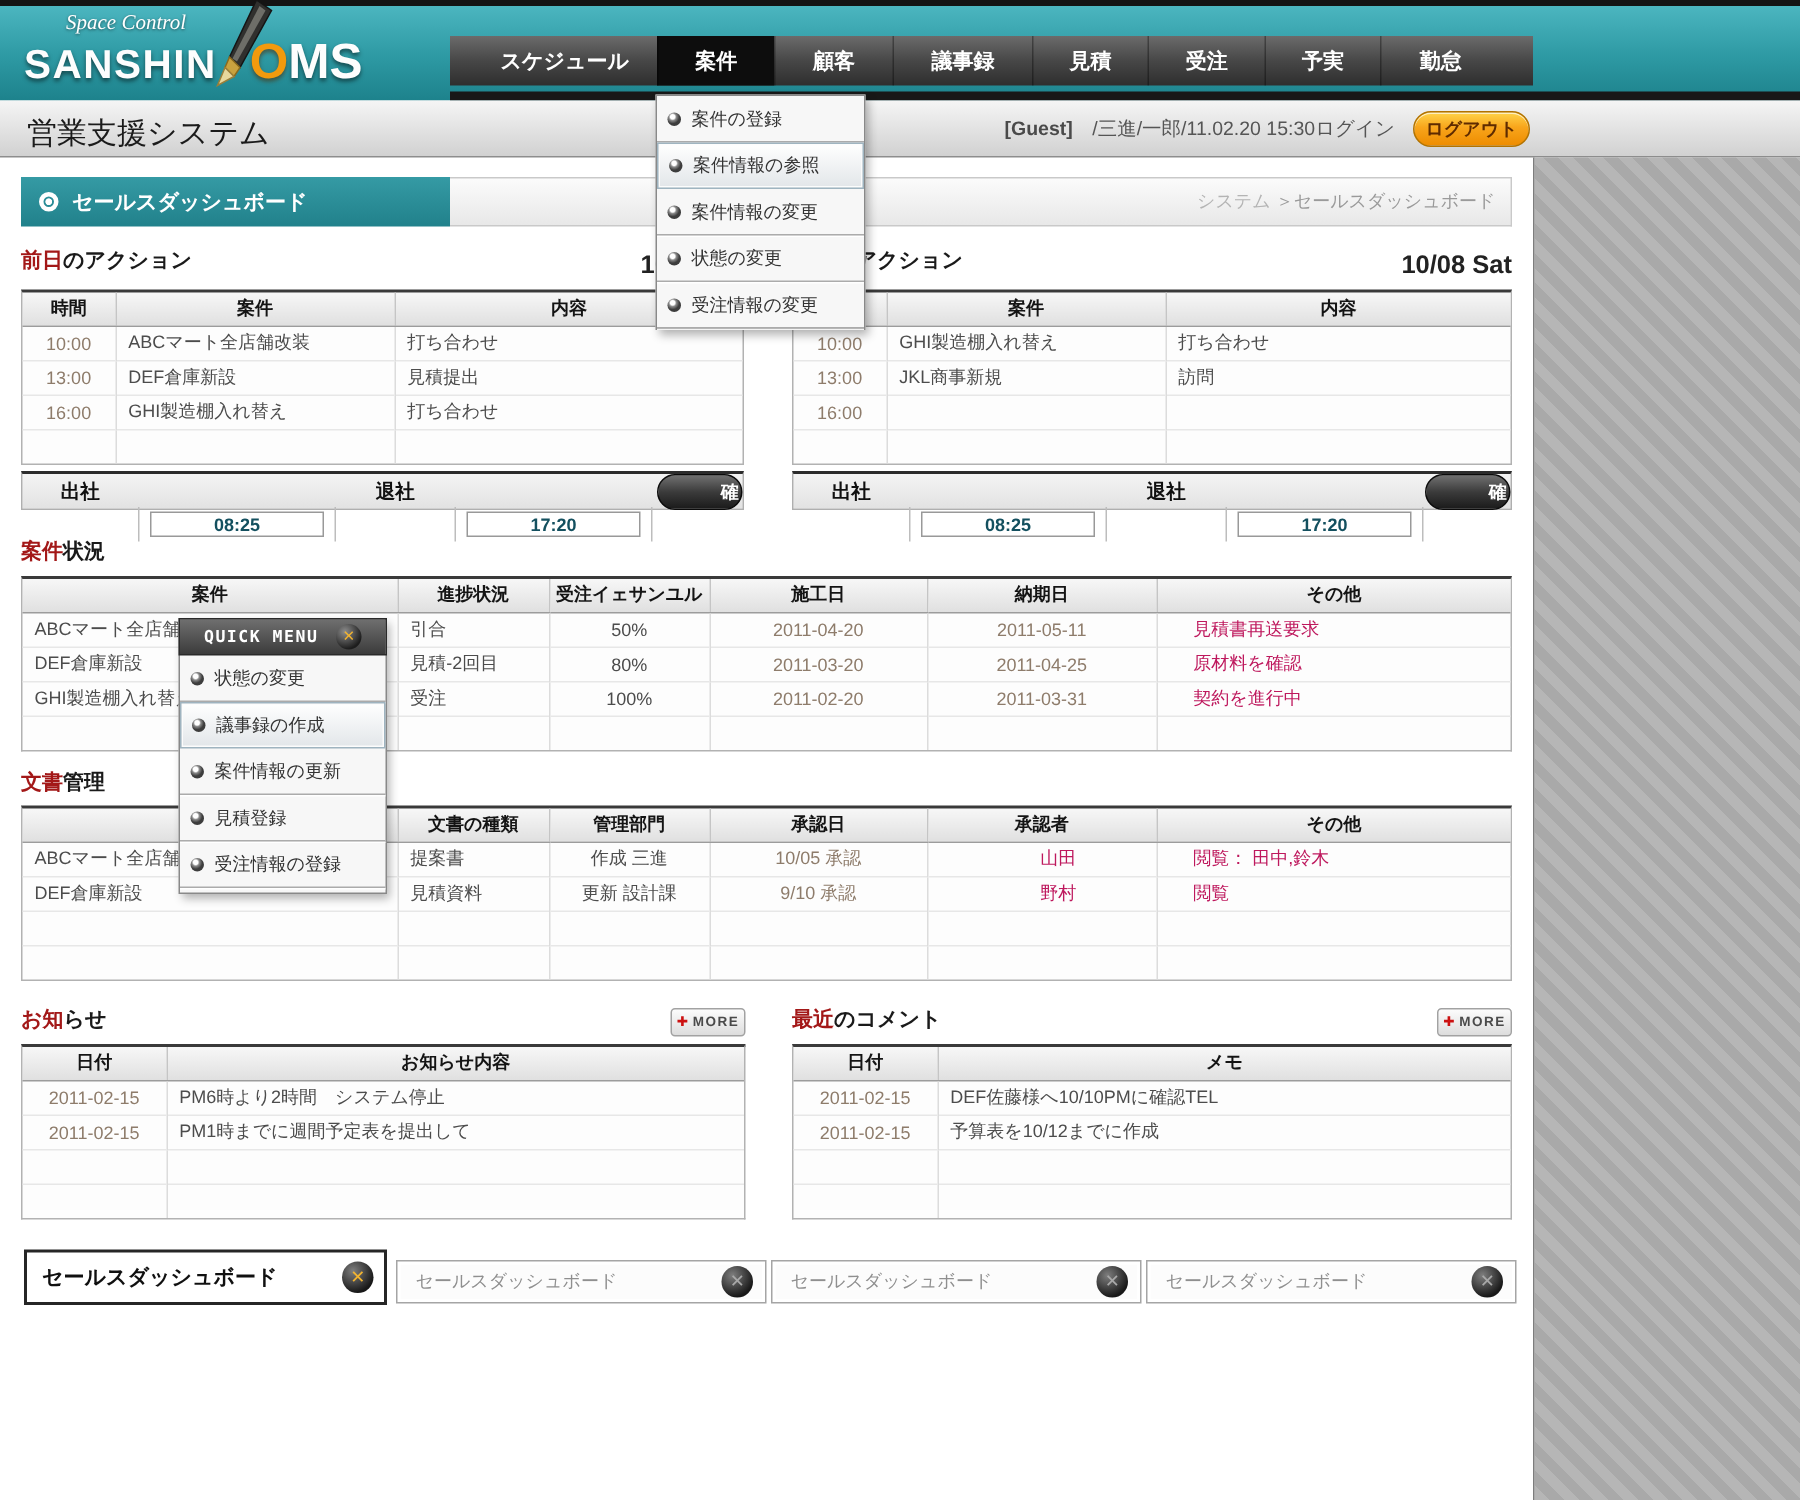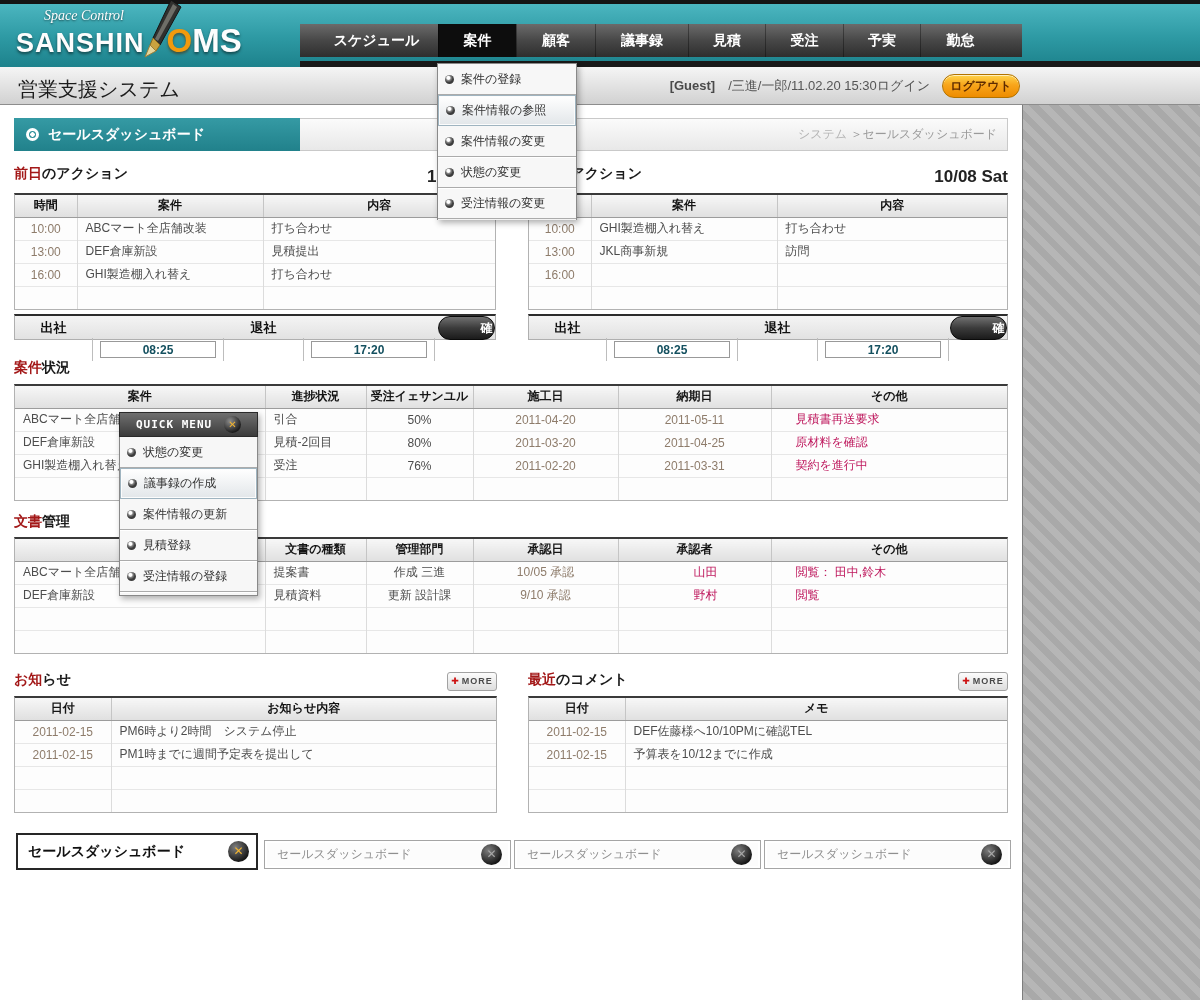--- a/index.html
+++ b/index.html
@@ -331,21 +331,21 @@
         <td>DEF倉庫新設</td>
         <td>見積-2回目</td>
         <td class="c">80%</td>
         <td class="c tnum">2011-03-20</td>
         <td class="c tnum">2011-04-25</td>
         <td class="note">原材料を確認</td>
       </tr>
       <tr>
         <td>GHI製造棚入れ替え</td>
         <td>受注</td>
-        <td class="c">76%</td>
+        <td class="c">100%</td>
         <td class="c tnum">2011-02-20</td>
         <td class="c tnum">2011-03-31</td>
         <td class="note">契約を進行中</td>
       </tr>
       <tr>
         <td></td>
         <td></td>
         <td class="c"></td>
         <td class="c tnum"></td>
         <td class="c tnum"></td>

